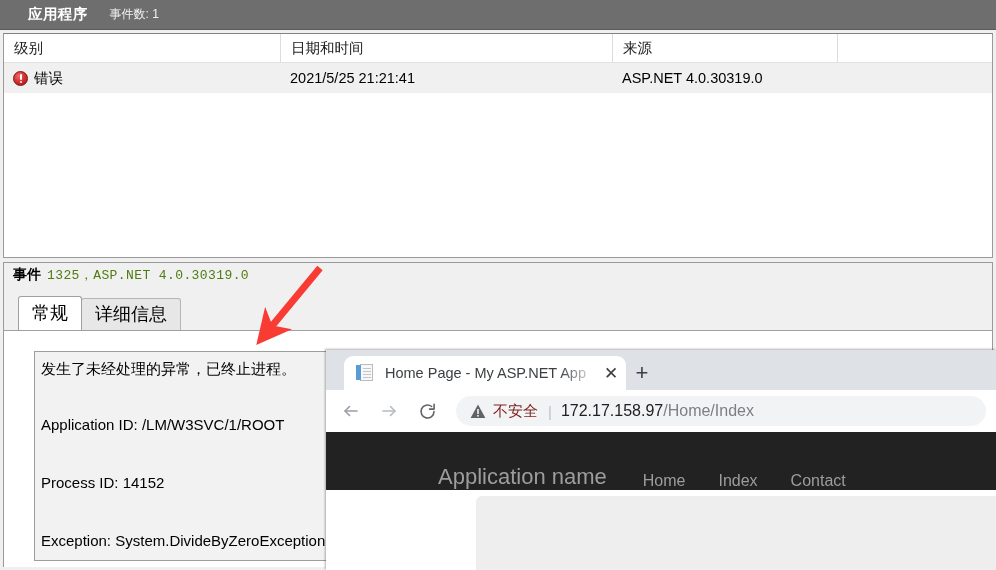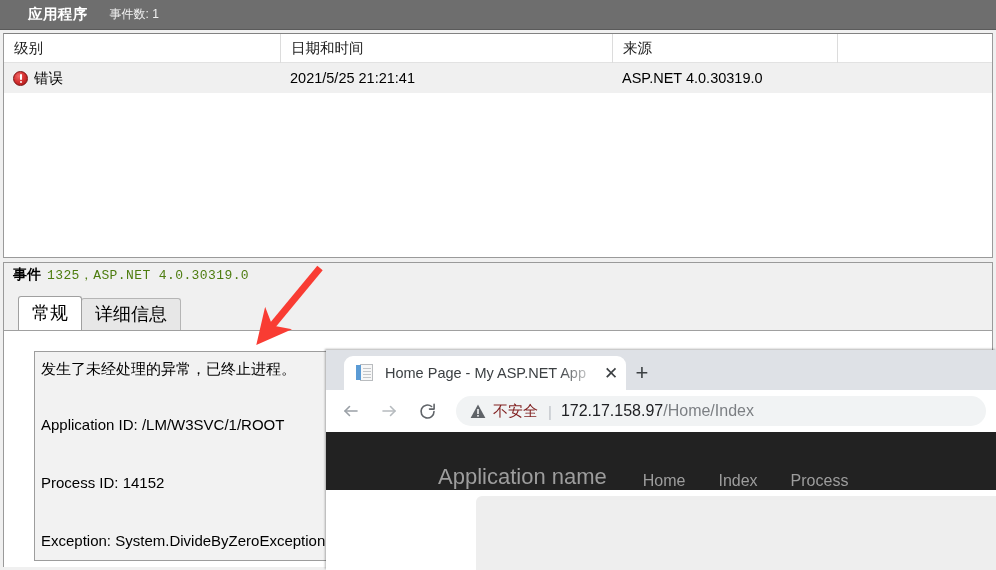--- a/index.html
+++ b/index.html
@@ -518,21 +518,21 @@
       <span class="cr-url"><span>172.17.158.97</span><span class="path">/Home/Index</span></span>
     </div>
   </div>
 
   <div class="cr-page">
     <div class="site-navbar">
       <span class="site-brand">Application name</span>
       <span class="site-links">
         <a href="#">Home</a>
         <a href="#">Index</a>
-        <a href="#">Process</a>
+        <a href="#">Contact</a>
       </span>
     </div>
     <div class="site-body">
       <div class="jumbotron"></div>
     </div>
   </div>
 
 </div>
 
 </body></html>

